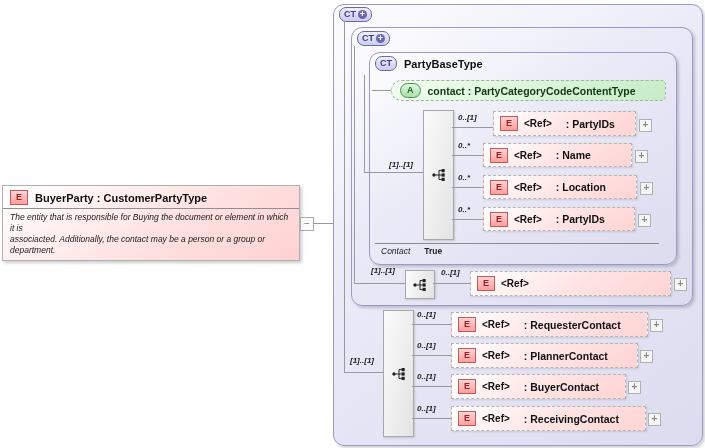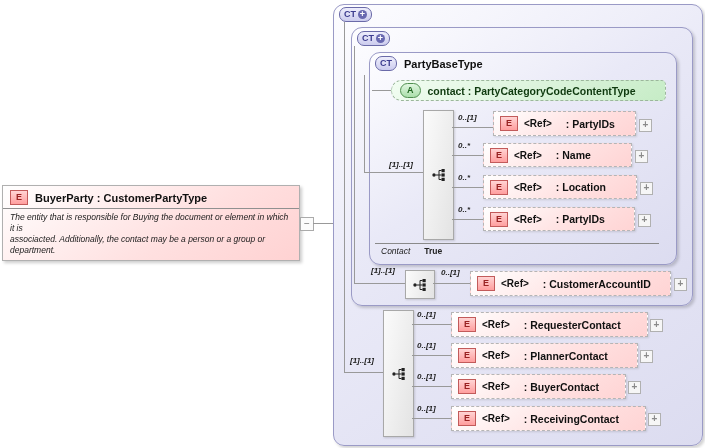--- a/index.html
+++ b/index.html
@@ -166,21 +166,20 @@
       <rect x="10.5" y="6.4" width="3.2" height="3.2" fill="#222"></rect>
       <rect x="10.5" y="10.8" width="3.2" height="3.2" fill="#222"></rect>
     </svg>
   </div>
 
   <div class="hline" style="left:433px;top:283px;width:37px;"></div>
   <span class="card-label" style="left:441px;top:268px;">0..[1]</span>
   <div class="el-box" style="left:470px;top:271px;width:201px;height:25px;">
     <span class="e-icon">E</span>
     <span class="ref-label">&lt;Ref&gt;</span>
-    <span class="type-label">: CustomerAccountID</span>
   </div>
   <div class="plus-box" style="left:674px;top:278px;">+</div>
 
   <div class="vline" style="left:344px;top:22px;height:350px;"></div>
   <div class="hline" style="left:344px;top:372px;width:39px;"></div>
   <span class="card-label" style="left:350px;top:356px;">[1]..[1]</span>
   <div class="seq-box" style="left:383px;top:310px;width:29px;height:125px;">
     <svg width="16" height="16" viewBox="0 0 16 16">
       <circle cx="3" cy="8" r="1.7" fill="#222"></circle>
       <path d="M4.5 8 H8 M8 3.5 V12.5 M8 3.5 H10.5 M8 8 H10.5 M8 12.5 H10.5" stroke="#222" stroke-width="1" fill="none"></path>

